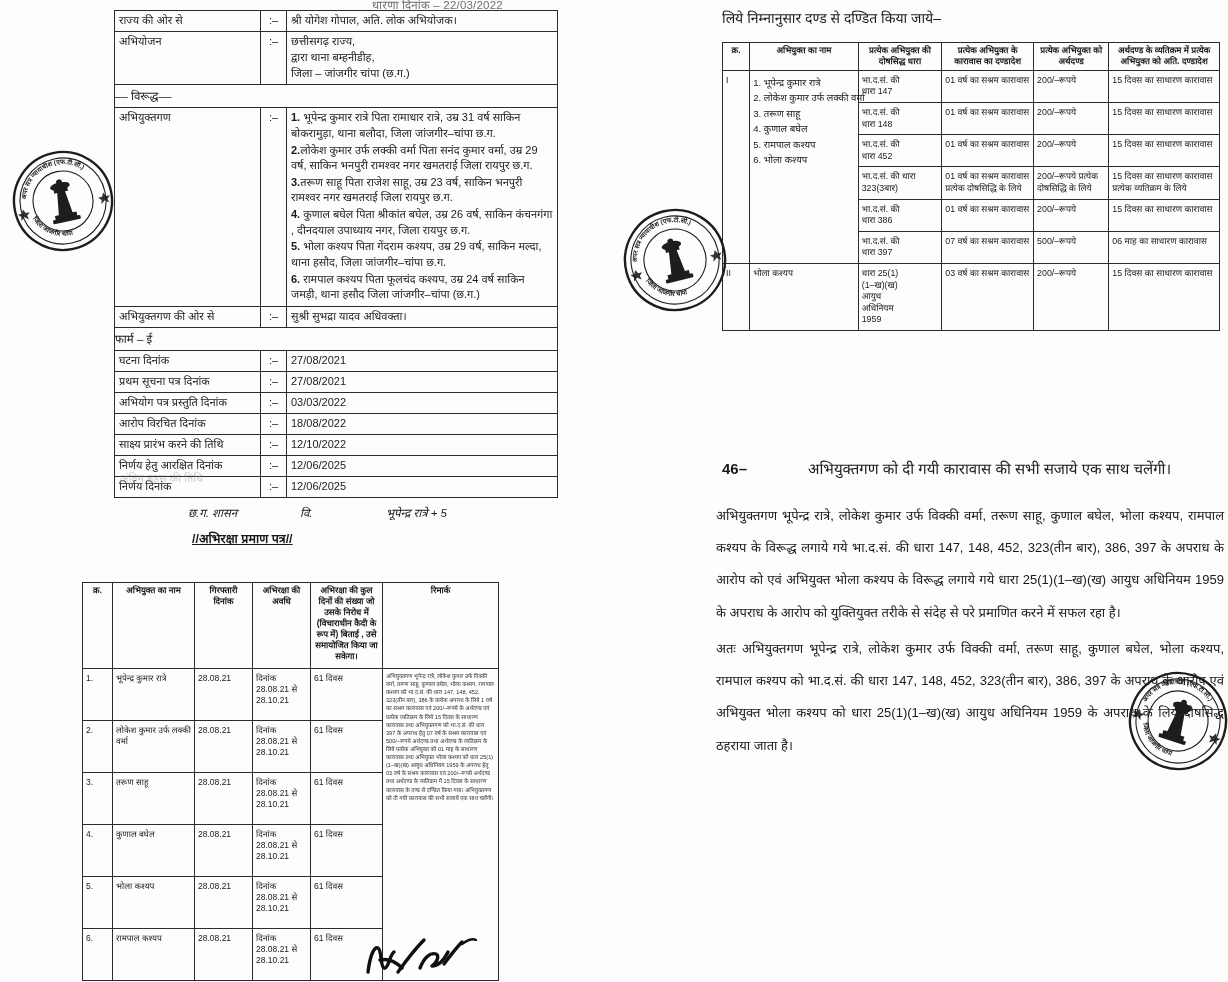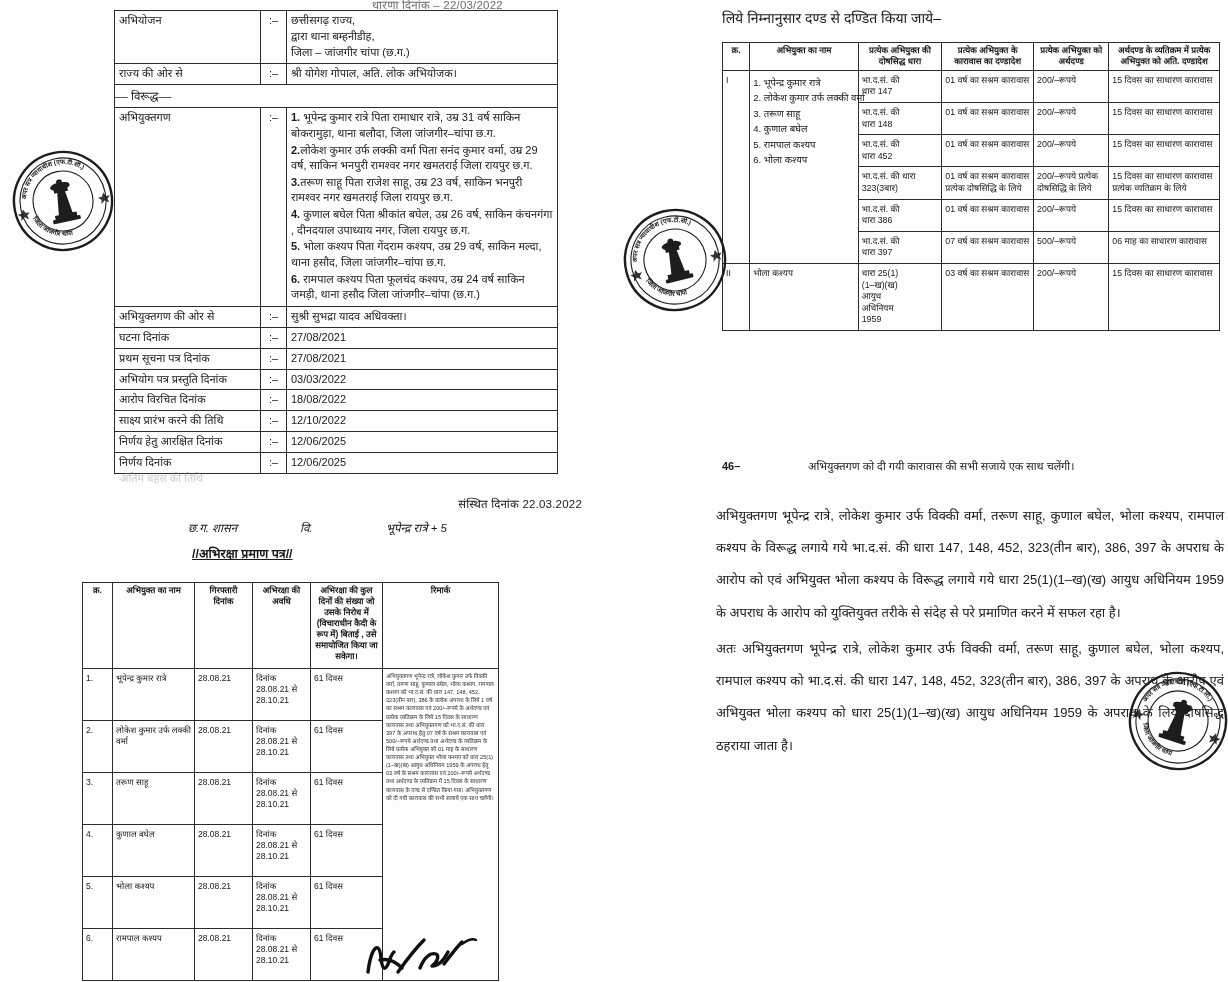--- a/index.html
+++ b/index.html
@@ -155,21 +155,21 @@
   .acc-mini { margin: 0; padding: 0; list-style: none; }
   .acc-mini li { font-size: 9.6px; line-height: 1.62; white-space: nowrap; }
   .sec-cell { white-space: pre-line; }
   .jail-cell { }
   .fine-cell { text-align: center; margin-top: 24px; }
   .def-cell  { }
 
   #para-46 {
     position: absolute;
     left: 106px; top: 458px; width: 500px;
-    font-size: 11px;
+    font-size: 15px;
   }
   #para-46 .pnum { font-weight: bold; display: inline-block; width: 86px; }
 
   #body-paras {
     position: absolute;
     left: 100px; top: 500px; width: 508px;
     font-size: 13px;
     line-height: 2.48;
     text-align: justify;
   }
@@ -209,32 +209,32 @@
 <div id="scan">
 
   <div id="left-page">
 
     <div id="top-right-date">धारणा दिनांक – 22/03/2022</div>
 
     <div id="case-table-wrap">
       <table class="doc" id="case-table">
         <tbody>
           <tr>
+            <td class="lbl">राज्य की ओर से</td>
+            <td class="colon">:–</td>
+            <td class="val">श्री योगेश गोपाल, अति. लोक अभियोजक।</td>
+          </tr>
+          <tr>
             <td class="lbl">अभियोजन</td>
             <td class="colon">:–</td>
             <td class="val">
               <div>छत्तीसगढ़ राज्य,</div>
               <div>द्वारा थाना बम्हनीडीह,</div>
               <div>जिला – जांजगीर चांपा (छ.ग.)</div>
             </td>
-          </tr>
-          <tr>
-            <td class="lbl">राज्य की ओर से</td>
-            <td class="colon">:–</td>
-            <td class="val">श्री योगेश गोपाल, अति. लोक अभियोजक।</td>
           </tr>
           <tr>
             <td class="banner" colspan="3">–– विरूद्ध––</td>
           </tr>
           <tr>
             <td class="lbl">अभियुक्तगण</td>
             <td class="colon">:–</td>
             <td class="val">
               <div class="accused-list">
                 <p class="ac"><b>1.</b> <span>भूपेन्द्र कुमार रात्रे पिता रामाधार रात्रे, उम्र 31 वर्ष साकिन बोकरामुड़ा, थाना बलौदा, जिला जांजगीर–चांपा छ.ग.</span></p>
@@ -245,20 +245,23 @@
                 <p class="ac"><b>6.</b> <span>रामपाल कश्यप पिता फूलचंद कश्यप, उम्र 24 वर्ष साकिन जमड़ी, थाना हसौद  जिला जांजगीर–चांपा (छ.ग.)</span></p>
               </div>
             </td>
           </tr>
           <tr>
             <td class="lbl">अभियुक्तगण की ओर से</td>
             <td class="colon">:–</td>
             <td class="val">सुश्री सुभद्रा यादव अधिवक्ता।</td>
           </tr>
           <tr>
+            <td class="banner" colspan="3">फार्म – ई</td>
+          </tr>
+          <tr>
             <td class="lbl">घटना दिनांक</td>
             <td class="colon">:–</td>
             <td class="val">27/08/2021</td>
           </tr>
           <tr>
             <td class="lbl">प्रथम सूचना पत्र दिनांक</td>
             <td class="colon">:–</td>
             <td class="val">27/08/2021</td>
           </tr>
           <tr>
@@ -286,21 +289,20 @@
             <td class="colon">:–</td>
             <td class="val">12/06/2025</td>
           </tr>
         </tbody>
       </table>
     </div>
 
     <div id="left-faint">अंतिम बहस की तिथि</div>
 
     <div id="mid-block">
-      <div id="filed-date">संस्थित दिनांक 22.03.2022</div>
       <div id="parties-line">
         <span class="p-state">छ.ग. शासन</span>
         <span class="p-vs">वि.</span>
         <span class="p-acc">भूपेन्द्र रात्रे + 5</span>
       </div>
       <div id="cert-title">
         <u>//अभिरक्षा प्रमाण पत्र//</u>
       </div>
     </div>
 

